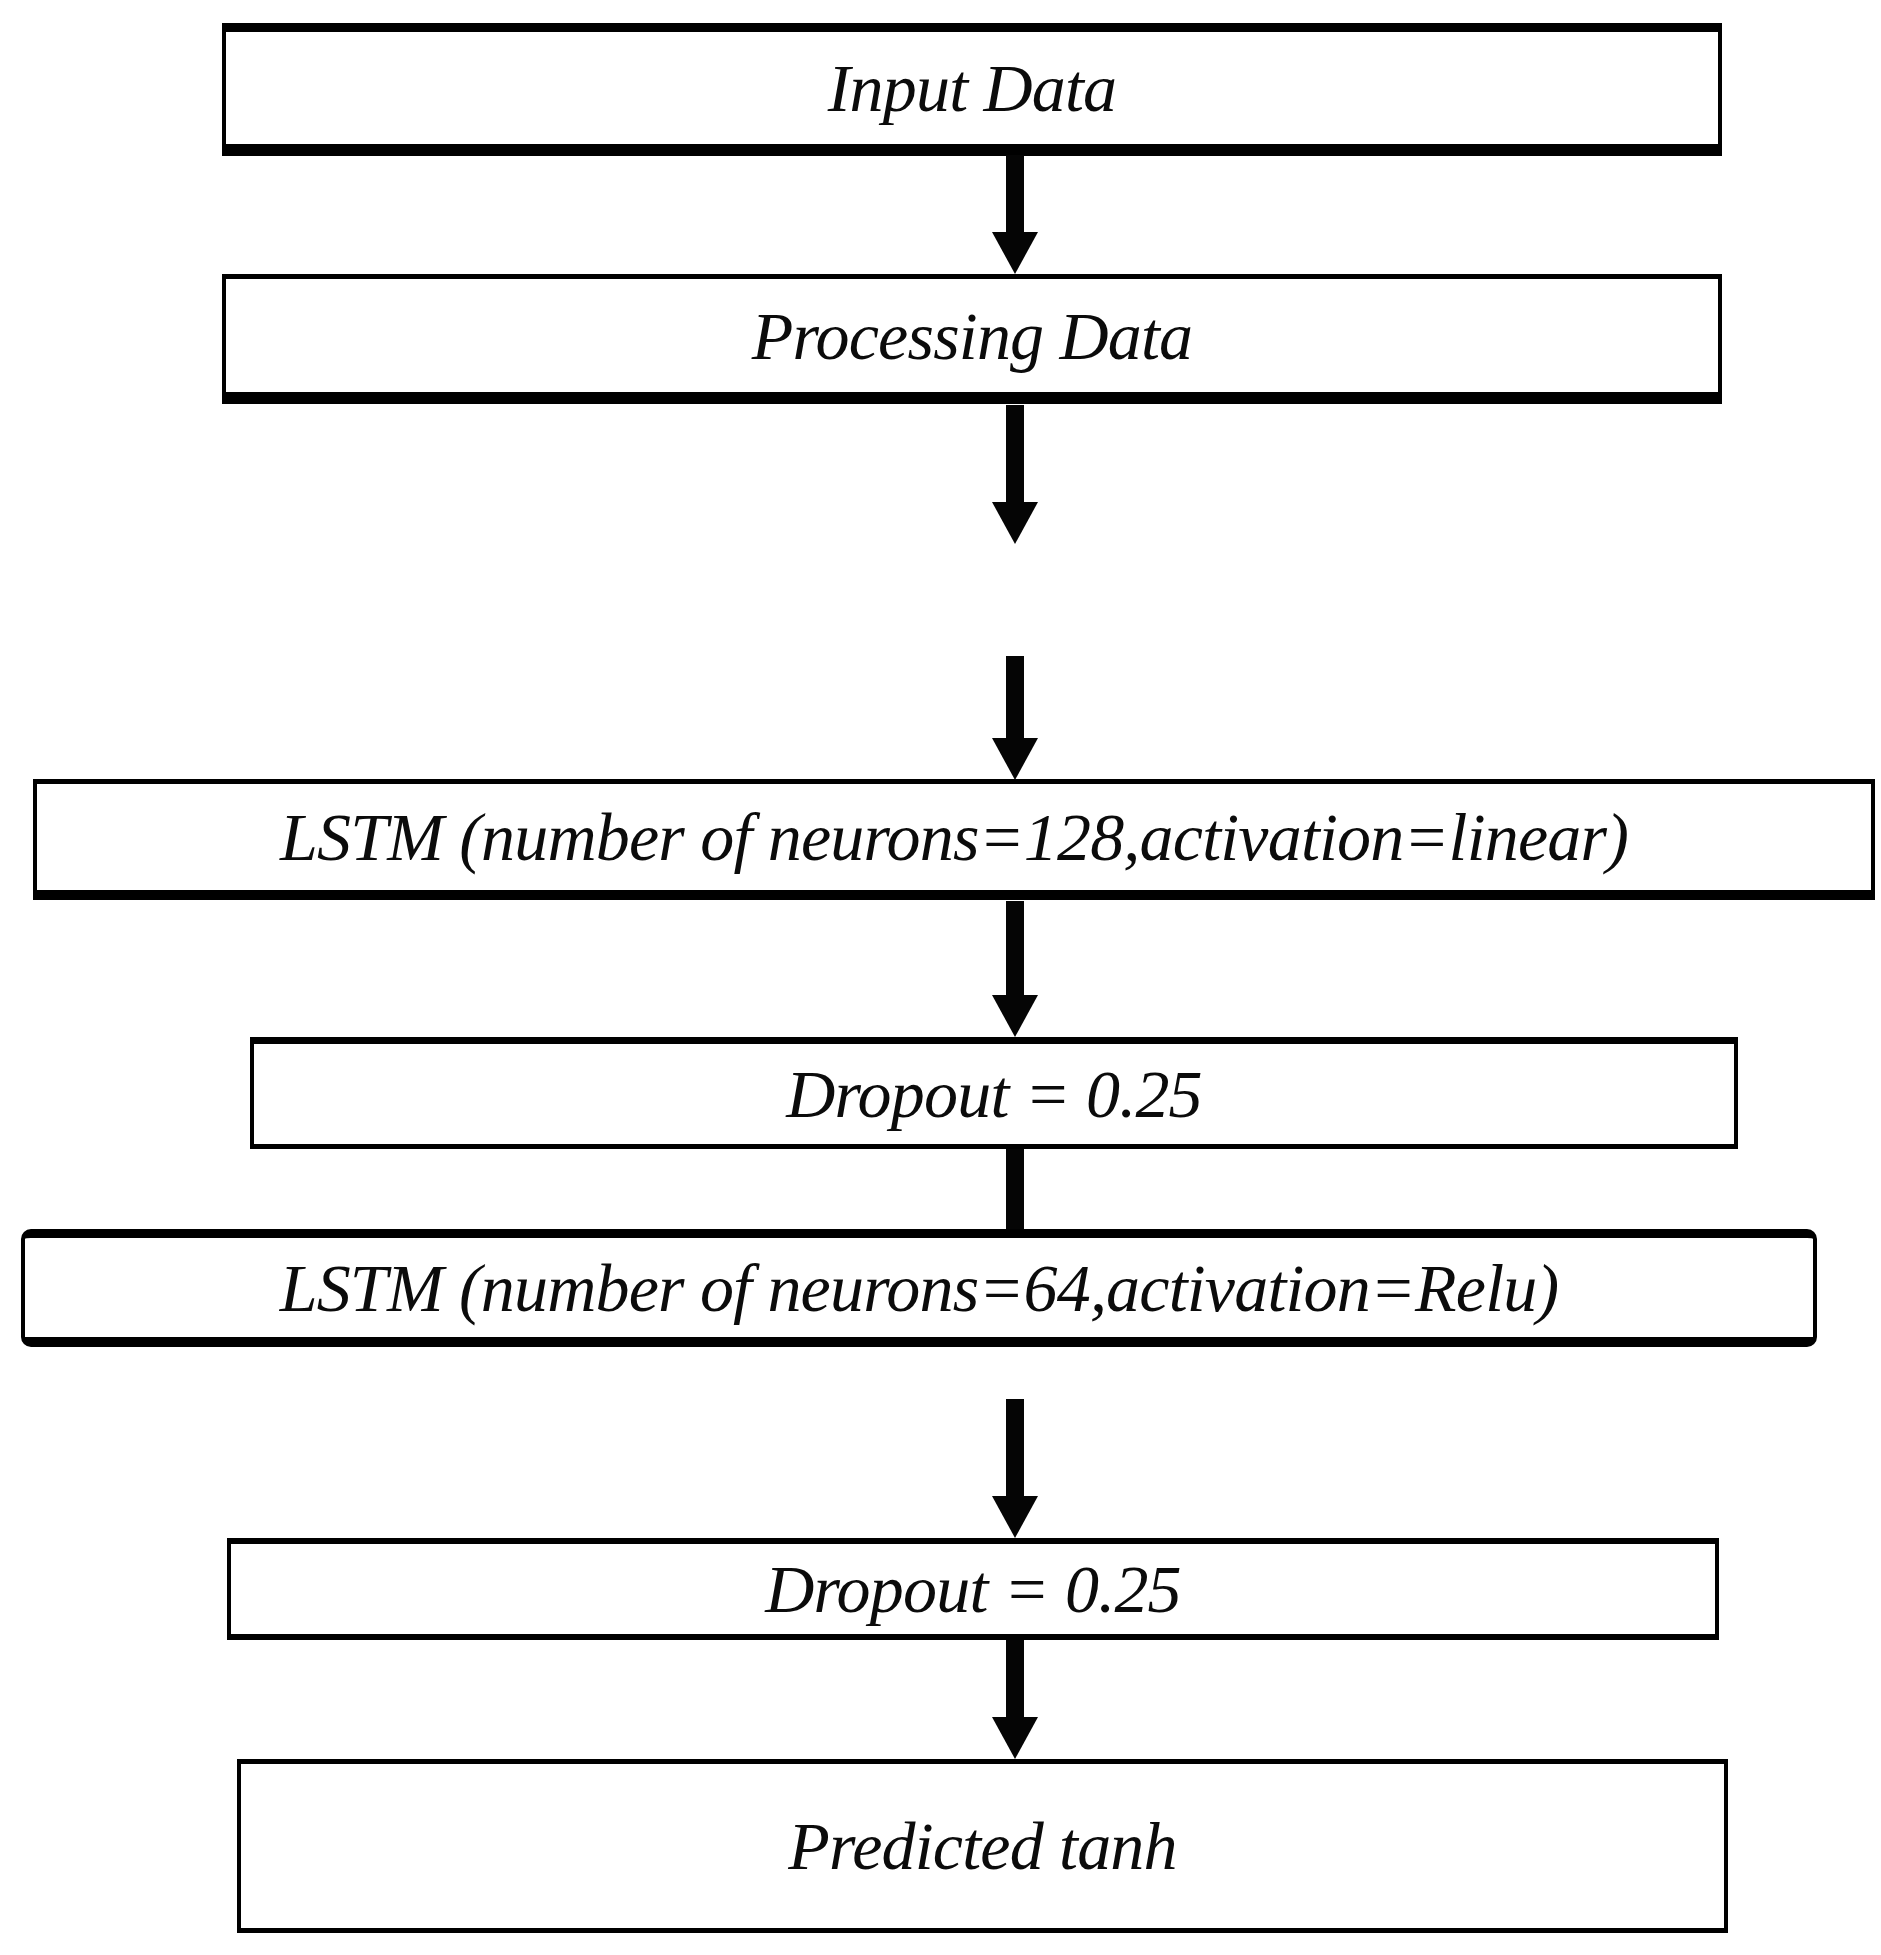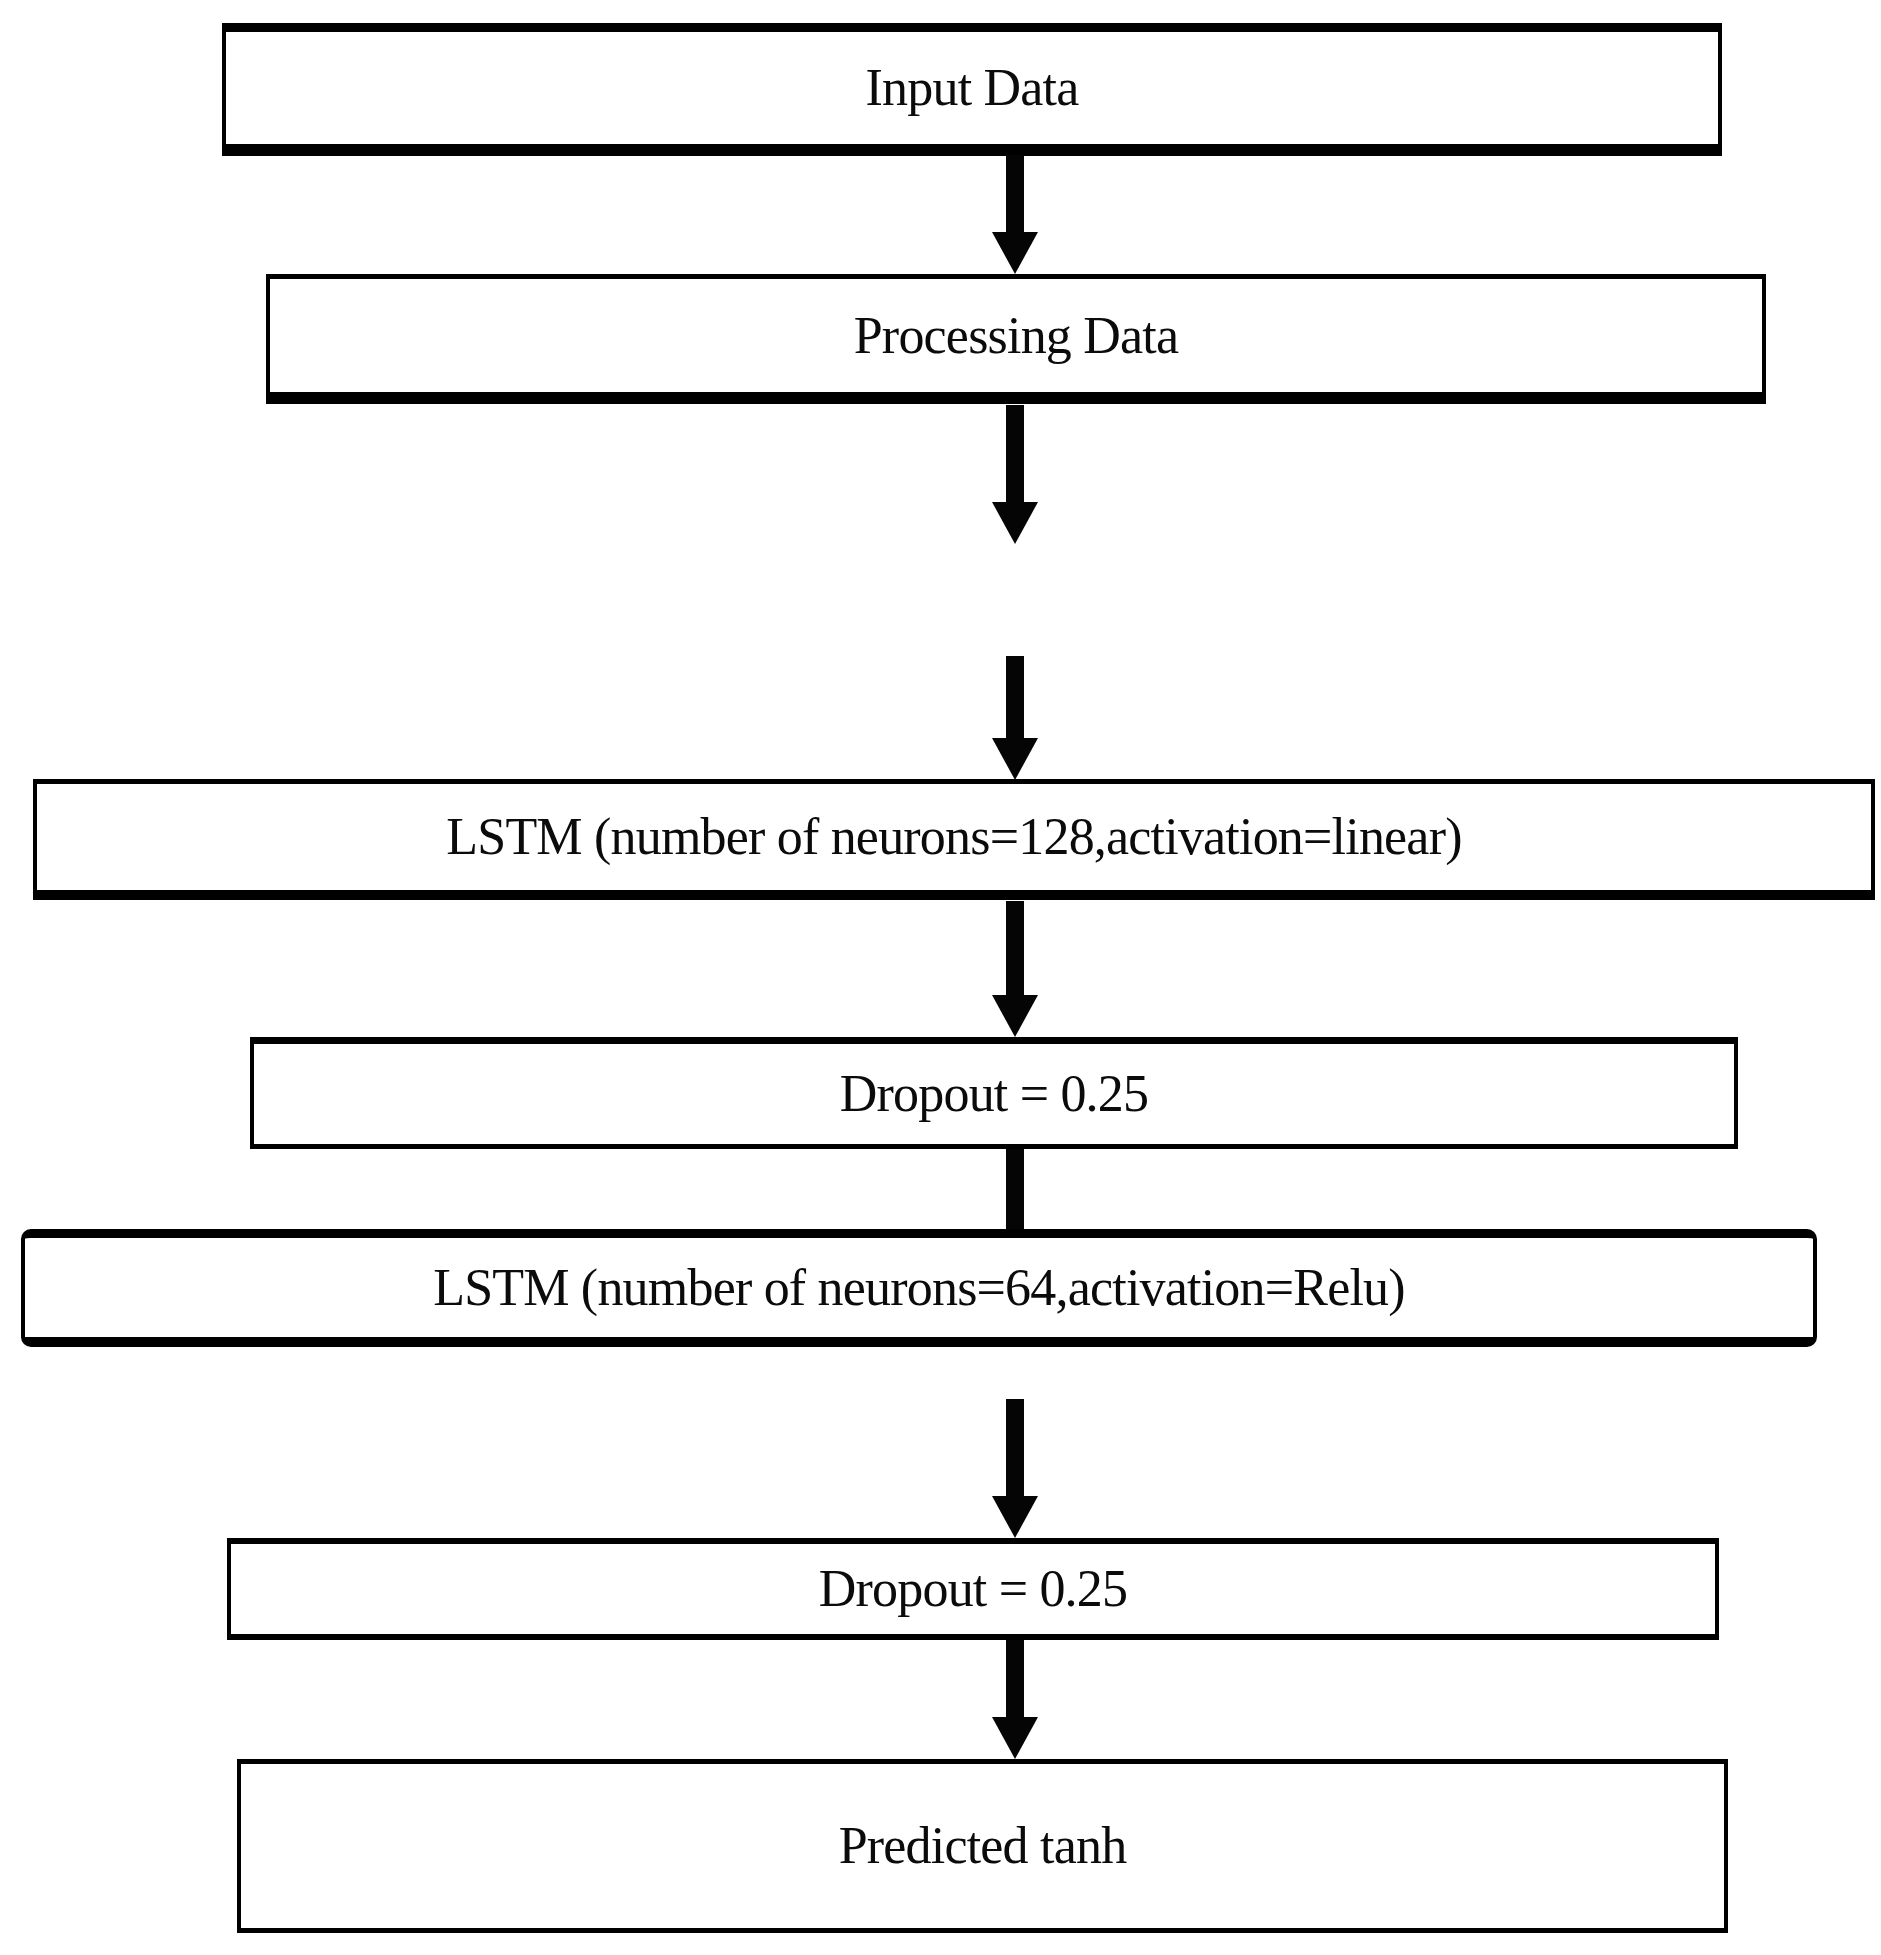--- a/index.html
+++ b/index.html
@@ -20,28 +20,29 @@
     box-sizing: border-box;
     background: #ffffff;
     border-left: 4.5px solid #000000;
     border-right: 4.5px solid #000000;
     display: flex;
     align-items: center;
     justify-content: center;
   }
   .node-label {
     color: #0b0b0b;
-    font-size: 52px;
+    font-size: 68px;
     line-height: 1;
     white-space: nowrap;
     letter-spacing: -0.8px;
+    font-style: italic;
   }
   
   #node-1 { left: 222px;  top: 23px;   width: 1500px; height: 133px; border-top: 9px solid #000; border-bottom: 12px solid #000; }
-  #node-2 { left: 222px;  top: 274px;  width: 1500px; height: 130px; border-top: 5.3px  solid #000; border-bottom: 12px solid #000; margin-left: 44px; }
+  #node-2 { left: 222px;  top: 274px;  width: 1500px; height: 130px; border-top: 5.3px  solid #000; border-bottom: 12px solid #000; }
   #node-3 { left: 19px;   top: 544px;  width: 1842px; height: 112px; border-top: 5.3px  solid #000; border-bottom: 12px solid #000; }
   #node-4 { left: 19px;   top: 779px; width: 1842px; height: 121px; border-top: 5.3px  solid #000; border-bottom: 10.6px solid #000; margin-left: 14px; }
   #node-5 { left: 250px;  top: 1037px; width: 1488px; height: 112px; border-top: 7.6px solid #000; border-bottom: 5.3px  solid #000; }
   #node-6 { left: 21px;   top: 1229px; width: 1796px; height: 118px; border-top: 9px solid #000; border-bottom: 10.6px solid #000; border-radius: 10px; }
   #node-7 { left: 227px;  top: 1538px; width: 1492px; height: 102px; border-top: 6.8px  solid #000; border-bottom: 6.8px  solid #000; }
   #node-8 { left: 237px;  top: 1759px; width: 1491px; height: 174px; border-top: 5.3px  solid #000; border-bottom: 5.3px  solid #000; }
 
   
   .arrow {
     position: absolute;

